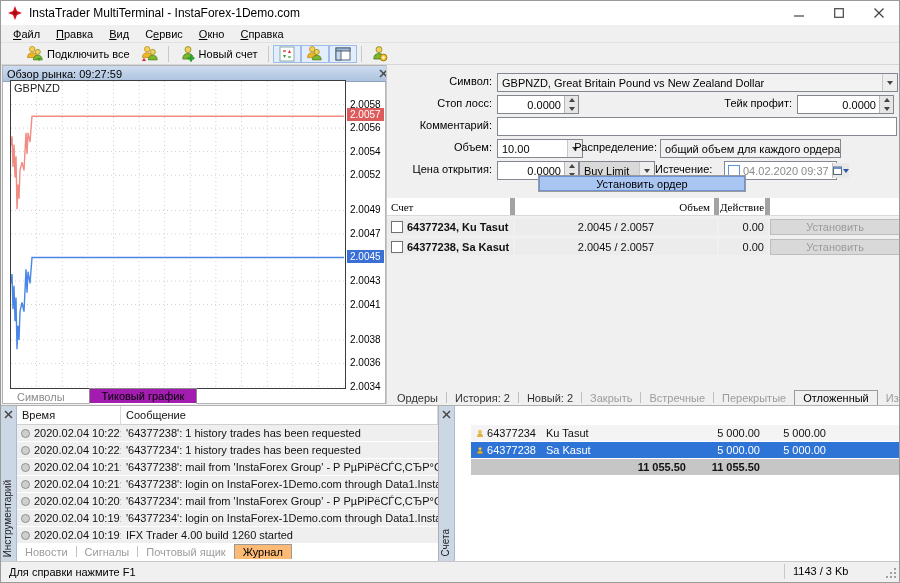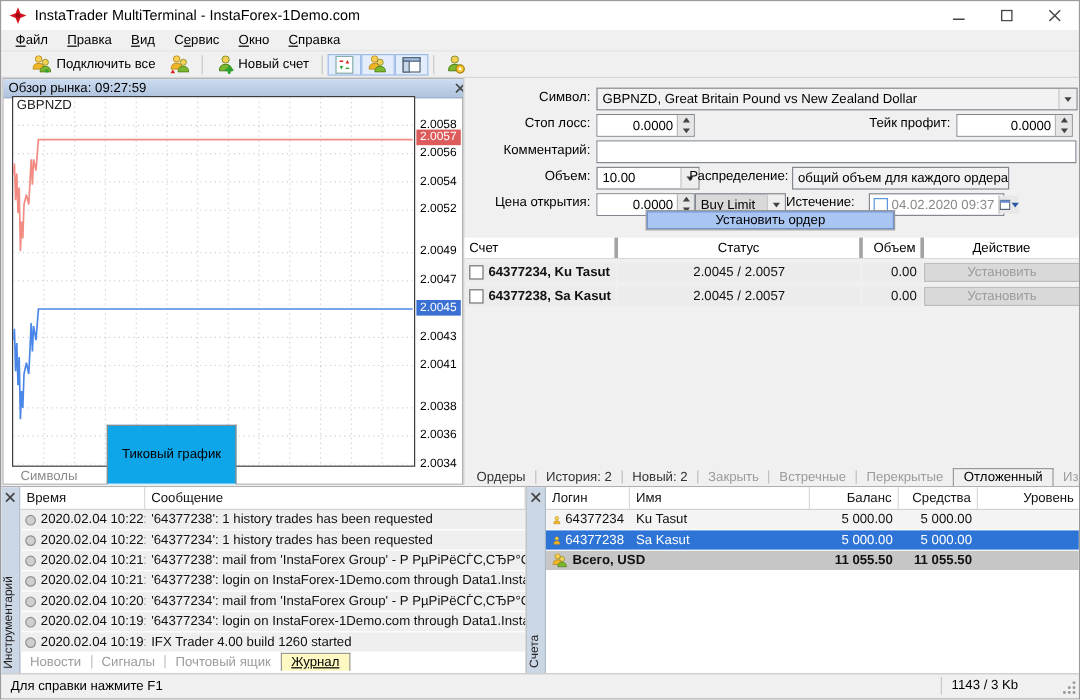--- a/index.html
+++ b/index.html
@@ -26,21 +26,21 @@
   .mw-header{position:absolute;left:0;top:0;width:382px;height:15px;background:linear-gradient(#cddcf0,#aec3de);border-bottom:1px solid #8fa4c0;display:flex;align-items:center;padding:0 4px;font-size:11px;color:#000;}
   .mw-header .hx{margin-left:auto;}
   .chart-box{position:absolute;left:7px;top:14px;width:334px;height:307px;border:1px solid #3c3c3c;background:#fff;}
   .chart-symbol{position:absolute;left:3px;top:1px;font-size:11px;color:#222;z-index:3;}
   #tick-svg{position:absolute;left:0;top:0;width:333px;height:306px;}
   #price-axis{position:absolute;left:344px;top:14px;width:40px;height:307px;}
   .ptick{position:absolute;left:3px;font-size:10px;color:#000;white-space:nowrap;}
   .ptick.hl{left:0;color:#fff;padding:1px 3px;font-size:10px;}
   .mw-tabs{position:absolute;left:4px;top:322px;height:16px;display:flex;align-items:flex-end;gap:14px;}
   .mw-tab{padding:1px 10px;color:#8a8a8a;}
-  .mw-tab.active{background:#0ea5e9;border:1px solid #8a8a8a;border-bottom:1px solid #fff;color:#000;padding:18px 12px;}
+  .mw-tab.active{background:#a21caf;border:1px solid #8a8a8a;border-bottom:1px solid #fff;color:#000;padding:1px 12px;}
   
   .right-col{left:385px;top:64px;width:515px;height:339px;background:#f0f0f0;border-left:1px solid #c9c9c9;}
   .f-label{position:absolute;text-align:right;color:#000;}
   .combo{position:absolute;height:17px;border:1px solid #828790;background:#f2f2f2;display:flex;align-items:center;padding-left:4px;color:#000;overflow:hidden;white-space:nowrap;}
   .combo .arrow{margin-left:auto;width:14px;height:100%;display:flex;align-items:center;justify-content:center;border-left:1px solid #c8c8c8;background:#eee;flex:0 0 14px;}
   .tri-down{width:0;height:0;border-left:3px solid transparent;border-right:3px solid transparent;border-top:4px solid #444;}
   .tri-up{width:0;height:0;border-left:3px solid transparent;border-right:3px solid transparent;border-bottom:4px solid #444;}
   .spinbox{position:absolute;height:17px;border:1px solid #828790;background:#fff;display:flex;}
   .spinbox input{flex:1;border:0;outline:0;font:11px "Liberation Sans",sans-serif;text-align:right;padding-right:3px;background:#fff;width:40px;}
   .spin-btns{width:13px;display:flex;flex-direction:column;border-left:1px solid #b8b8b8;}
@@ -50,21 +50,21 @@
   .datebox{position:absolute;height:17px;border:1px solid #828790;background:#fff;display:flex;align-items:center;padding-left:3px;gap:3px;}
   .cb{width:10px;height:10px;border:1px solid #707070;background:#fff;display:inline-block;flex:0 0 10px;}
   .cb.blue{border-color:#5a96d8;}
   .date-text{color:#8a8a8a;white-space:nowrap;}
   .cal-btn{margin-left:auto;width:17px;height:15px;background:#e8e8e8;border-left:1px solid #c0c0c0;display:flex;align-items:center;justify-content:center;gap:1px;}
   .submit-btn{position:absolute;background:#a9c5f1;border:1px solid #6f93d2;outline:1px solid #9a9a9a;color:#000;font-size:11px;display:flex;align-items:center;justify-content:center;}
   
   .otable{position:absolute;left:0;top:133px;width:515px;}
   .orow{display:grid;grid-template-columns:128px 204px 51px 132px;height:18px;align-items:center;}
   .orow.head{background:#fff;border-bottom:1px solid #d9d9d9;height:17px;color:#000;}
-  .orow.head .oc{border-right:3px solid #a3a3a3;height:100%;display:flex;align-items:center;}
+  .orow.head .oc{border-right:5px solid #a3a3a3;height:100%;display:flex;align-items:center;font-family:Liberation Serif, serif;}
   .orow .oc{padding:0 4px;overflow:hidden;white-space:nowrap;}
   .orow.body{margin-top:2px;}
   .orow.body .oc{background:#ececec;height:16px;display:flex;align-items:center;margin-right:2px;}
   .oc.c-status{justify-content:center;}
   .oc.c-vol{justify-content:flex-end;}
   .act-btn{width:100%;height:16px;background:#d9d9d9;border:1px solid #bdbdbd;color:#9b9b9b;font-size:11px;display:flex;align-items:center;justify-content:center;}
   .acct-bold{font-weight:bold;margin-left:4px;}
   
   .order-tabs{position:absolute;left:2px;top:324px;height:16px;display:flex;align-items:flex-end;}
   .ot{padding:1px 8px;white-space:nowrap;color:#333;}
@@ -82,21 +82,21 @@
   .jrows{position:absolute;left:16px;top:19px;right:0;}
   .jrow{display:grid;grid-template-columns:104px 1fr;height:16px;margin-bottom:1px;align-items:center;background:#efefef;}
   .jrow .jt{display:flex;align-items:center;gap:4px;padding-left:4px;white-space:nowrap;overflow:hidden;}
   .jrow .jm{white-space:nowrap;overflow:hidden;padding-left:5px;}
   .dot-ico{width:7px;height:7px;border-radius:50%;background:#cfcfcf;border:1px solid #909090;flex:0 0 7px;}
   .j-tabs{position:absolute;left:16px;bottom:2px;height:16px;display:flex;align-items:flex-end;}
   
   .ahead{position:absolute;left:16px;top:0;right:0;height:18px;background:#fff;border-bottom:1px solid #d0d0d0;display:grid;grid-template-columns:70px 150px 74px 66px 1fr;align-items:center;}
   .ahead .ac{padding:0 5px;border-right:1px solid #d9d9d9;height:100%;display:flex;align-items:center;}
   .ahead .num{justify-content:flex-end;}
-  .arows{position:absolute;left:16px;top:19px;right:0;}
+  .arows{position:absolute;left:32px;top:19px;right:0;}
   .arow{display:grid;grid-template-columns:70px 150px 74px 66px 1fr;height:16px;align-items:center;background:#f4f4f4;margin-bottom:1px;}
   .arow .ac{padding:0 5px;white-space:nowrap;overflow:hidden;display:flex;align-items:center;gap:3px;}
   .arow .num{justify-content:flex-end;}
   .arow.selected{background:#2e74d6;color:#fff;}
   .arow.total{background:#c6c6c6;font-weight:bold;}
   
   .statusbar{left:0;top:560px;width:898px;height:21px;background:#f0f0f0;border-top:1px solid #c8c8c8;display:flex;align-items:center;}
   .sb-help{padding-left:8px;color:#000;}
   .sb-div{position:absolute;left:783px;top:563px;width:1px;height:15px;background:#c8c8c8;}
   .sb-traffic{position:absolute;left:792px;top:564px;color:#000;}
@@ -366,21 +366,20 @@
         </span>
     </div>
 
     <button class="submit-btn" style="left:152px;top:111px;width:206px;height:15px;">
       <span>Установить ордер</span>
     </button>
 
     <div class="otable">
       <div class="orow head">
         <span class="oc">Счет</span>
-        <span class="oc c-status">Статус</span>
         <span class="oc c-vol">Объем</span>
         <span class="oc c-status">Действие</span>
       </div>
       <div class="orow body">
         <span class="oc">
             <span class="cb"></span>
             <span class="acct-bold">64377234, Ku Tasut</span>
           </span>
         <span class="oc c-status">2.0045 / 2.0057</span>
         <span class="oc c-vol">0.00</span>
@@ -486,39 +485,32 @@
           </span>
           <span class="jm">IFX Trader 4.00 build 1260 started</span>
         </div>
     </div>
     <div class="j-tabs">
       <span class="ot disabled">Новости</span>
         <span class="ot-sep"></span>
       <span class="ot disabled">Сигналы</span>
         <span class="ot-sep"></span>
       <span class="ot disabled">Почтовый ящик</span>
-      <span class="ot active" style="background:#fef9c3;text-decoration:underline;">Журнал</span>
+      <span class="ot active" style="background:#fdba74;">Журнал</span>
     </div>
   </div>
 
   <div class="abs bottom-right">
     <div class="vstrip">
       <span class="vx">
           <svg class="ico11" viewBox="0 0 11 11">
             <use href="#sym-x"></use>
           </svg>
         </span>
       <span class="vlabel">Счета</span>
-    </div>
-    <div class="ahead">
-      <span class="ac">Логин</span>
-      <span class="ac">Имя</span>
-      <span class="ac num">Баланс</span>
-      <span class="ac num">Средства</span>
-      <span class="ac num">Уровень</span>
     </div>
     <div class="arows">
       <div class="arow">
         <span class="ac">
             <svg width="13" height="13" viewBox="0 0 16 16">
               <use href="#sym-person"></use>
             </svg>
             <span>64377234</span>
           </span>
         <span class="ac">Ku Tasut</span>
@@ -532,27 +524,20 @@
               <use href="#sym-person"></use>
             </svg>
             <span>64377238</span>
           </span>
         <span class="ac">Sa Kasut</span>
         <span class="ac num">5 000.00</span>
         <span class="ac num">5 000.00</span>
         <span class="ac num"></span>
       </div>
       <div class="arow total" style="grid-template-columns:220px 74px 66px 1fr;">
-        <span class="ac">
-            <svg width="14" height="13" viewBox="0 0 16 16">
-              <use href="#sym-person" transform="translate(-2,-1) scale(0.9)"></use>
-              <use href="#sym-person-green" transform="translate(3,2) scale(0.85)"></use>
-            </svg>
-            <span>Всего, USD</span>
-          </span>
         <span class="ac num">11 055.50</span>
         <span class="ac num">11 055.50</span>
         <span class="ac num"></span>
       </div>
     </div>
   </div>
 
   <div class="abs statusbar">
     <span class="sb-help">Для справки нажмите F1</span>
   </div>

